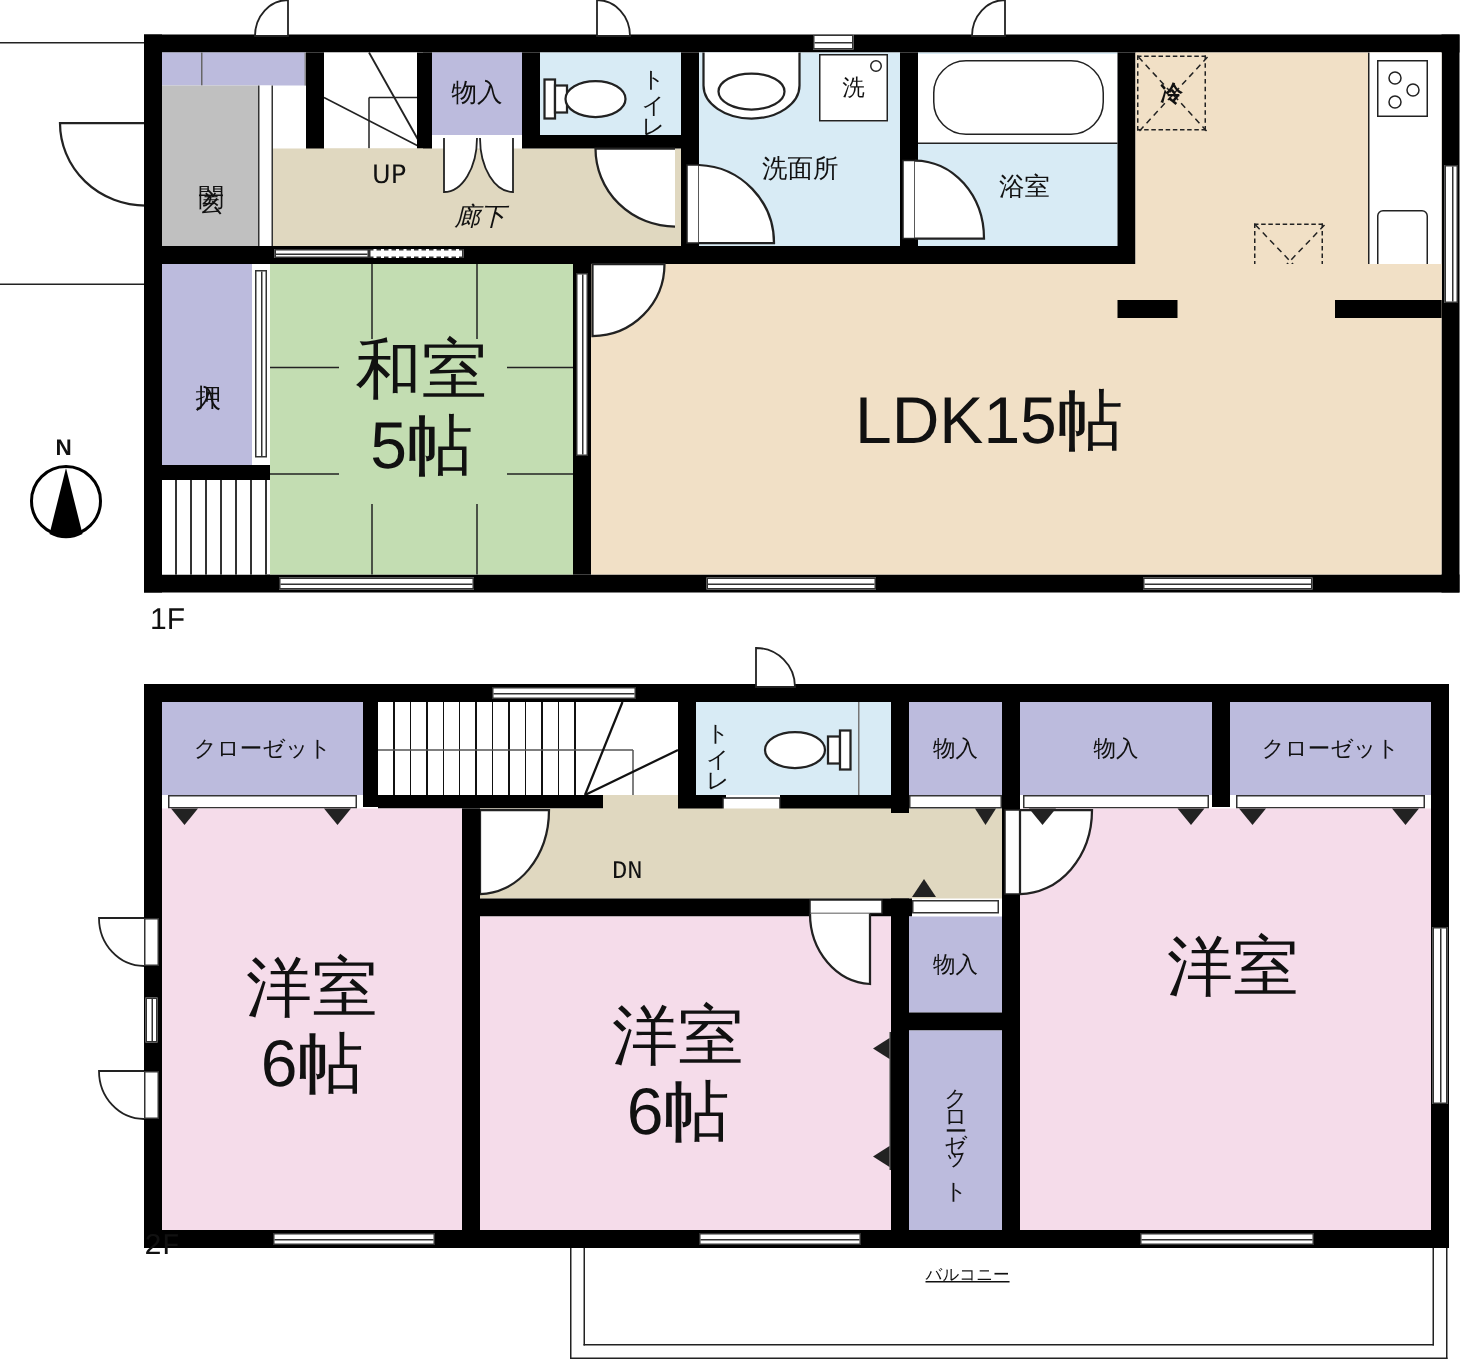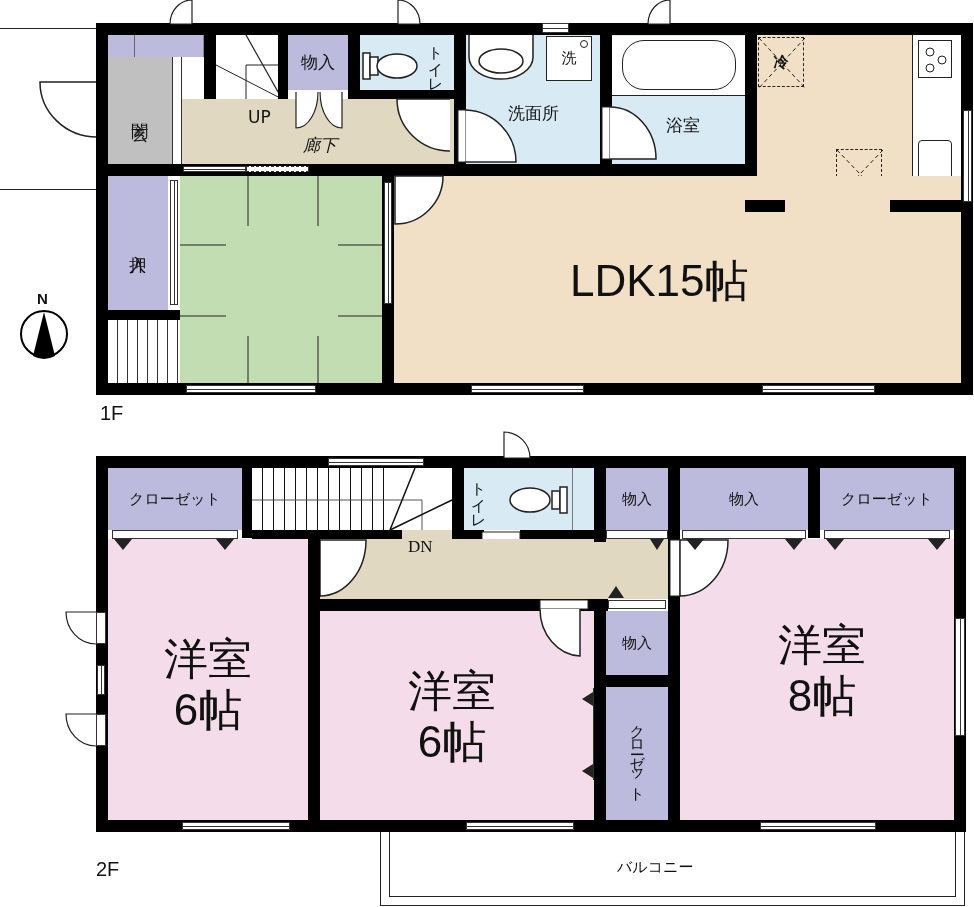--- a/index.html
+++ b/index.html
@@ -175,20 +175,22 @@
     <line x1="68" y1="0" x2="68" y2="50" stroke="#222"></line>
     <line x1="138" y1="0" x2="138" y2="50" stroke="#222"></line>
     <line x1="0" y1="69" x2="46" y2="69" stroke="#222"></line>
     <line x1="158" y1="69" x2="202" y2="69" stroke="#222"></line>
     <line x1="0" y1="140" x2="46" y2="140" stroke="#222"></line>
     <line x1="158" y1="140" x2="202" y2="140" stroke="#222"></line>
     <line x1="68" y1="160" x2="68" y2="207" stroke="#222"></line>
     <line x1="138" y1="160" x2="138" y2="207" stroke="#222"></line>
   </svg>
   <div class="abs" style="left:180px;top:222px;width:202px;text-align:center;">
+    <div class="lbl-big">和室</div>
+    <div class="lbl-big">5帖</div>
   </div>
   <div class="window" style="left:186px;top:385px;width:130px;height:8px;"></div>
   <div class="wall" style="left:382px;top:176px;width:12px;height:207px;"></div>
   <div class="window v" style="left:384px;top:182px;width:8px;height:122px;"></div>
 
   <div class="room c-tan" style="left:394px;top:176px;width:567px;height:207px;"></div>
   <div class="room c-tan" style="left:757px;top:176px;width:204px;height:24px;"></div>
   <div class="wall" style="left:745px;top:200px;width:40px;height:12px;"></div>
   <div class="wall" style="left:890px;top:200px;width:71px;height:12px;"></div>
   <div class="abs lbl-big" style="left:570px;top:256px;">LDK15帖</div>
@@ -249,21 +251,21 @@
   </svg>
   <div class="wall" style="left:464px;top:530px;width:20px;height:12px;"></div>
   <div class="wall" style="left:520px;top:530px;width:74px;height:12px;"></div>
   <svg style="left:470px;top:532px;" width="52" height="62">
     <rect x="12" y="0" width="38" height="8" fill="#fff" stroke="#222"></rect>
     <path d="M50 8 L50 60 A42 52 0 0 1 8 8" fill="#fff" stroke="#222" stroke-width="1.5"></path>
   </svg>
 
   <div class="room c-beige" style="left:320px;top:539px;width:348px;height:60px;"></div>
   <div class="abs c-beige" style="left:402px;top:530px;width:50px;height:10px;"></div>
-  <span class="abs lbl-s" style="left:408px;top:538px;font-family:Liberation Serif, serif;">DN</span>
+  <span class="abs lbl-s" style="left:408px;top:573px;font-family:Liberation Mono, monospace;">DN</span>
   <svg style="left:310px;top:540px;" width="60" height="60">
     <rect x="0" y="0" width="10" height="56" fill="#fff" stroke="#222"></rect>
     <path d="M10 56 L10 0 L56 0 A46 56 0 0 1 10 56" fill="#fff" stroke="#222" stroke-width="1.5"></path>
   </svg>
   <div class="tri" style="left:608px;top:586px;border-left:8px solid transparent;border-right:8px solid transparent;border-bottom:12px solid #222;"></div>
 
   <div class="room c-purple" style="left:606px;top:468px;width:62px;height:62px;">
     <span class="lbl-s" style="font-size:15px;">物入</span>
   </div>
   <div class="abs c-white" style="left:606px;top:530px;width:62px;height:9px;border:1px solid #333;"></div>
@@ -333,24 +335,23 @@
   <svg style="left:670px;top:540px;" width="60" height="58">
     <rect x="0" y="0" width="10" height="56" fill="#fff" stroke="#222"></rect>
     <path d="M10 56 L10 0 L58 0 A48 56 0 0 1 10 56" fill="#fff" stroke="#222" stroke-width="1.5"></path>
   </svg>
   <div class="tri" style="left:686px;top:539px;border-left:9px solid transparent;border-right:9px solid transparent;border-top:11px solid #222;"></div>
   <div class="tri" style="left:785px;top:539px;border-left:9px solid transparent;border-right:9px solid transparent;border-top:11px solid #222;"></div>
   <div class="tri" style="left:826px;top:539px;border-left:9px solid transparent;border-right:9px solid transparent;border-top:11px solid #222;"></div>
   <div class="tri" style="left:928px;top:539px;border-left:9px solid transparent;border-right:9px solid transparent;border-top:11px solid #222;"></div>
   <div class="abs" style="left:690px;top:620px;width:264px;text-align:center;">
     <div class="lbl-big">洋室</div>
-    <div class="lbl-big">8帖</div>
   </div>
   <div class="window v" style="left:955px;top:618px;width:10px;height:118px;"></div>
   <div class="window" style="left:760px;top:822px;width:116px;height:8px;"></div>
 
   <div class="abs" style="left:380px;top:832px;width:585px;height:74px;border:1.5px solid #222;border-top:none;">
     <div class="abs" style="left:8px;top:0;right:8px;bottom:8px;border:1.5px solid #222;border-top:none;"></div>
-    <span class="abs lbl-s" style="left:236px;top:27px;font-size:15px;">バルコニー</span>
-  </div>
-
-  <div class="floor-label" style="left:96px;top:858px;">2F</div>
+    <span class="abs lbl-s" style="left:236px;top:12px;font-size:11px;text-decoration:underline;">バルコニー</span>
+  </div>
+
+  <div class="floor-label" style="left:96px;top:820px;font-family:Liberation Mono, monospace;">2F</div>
 </div>
 
 </body></html>

